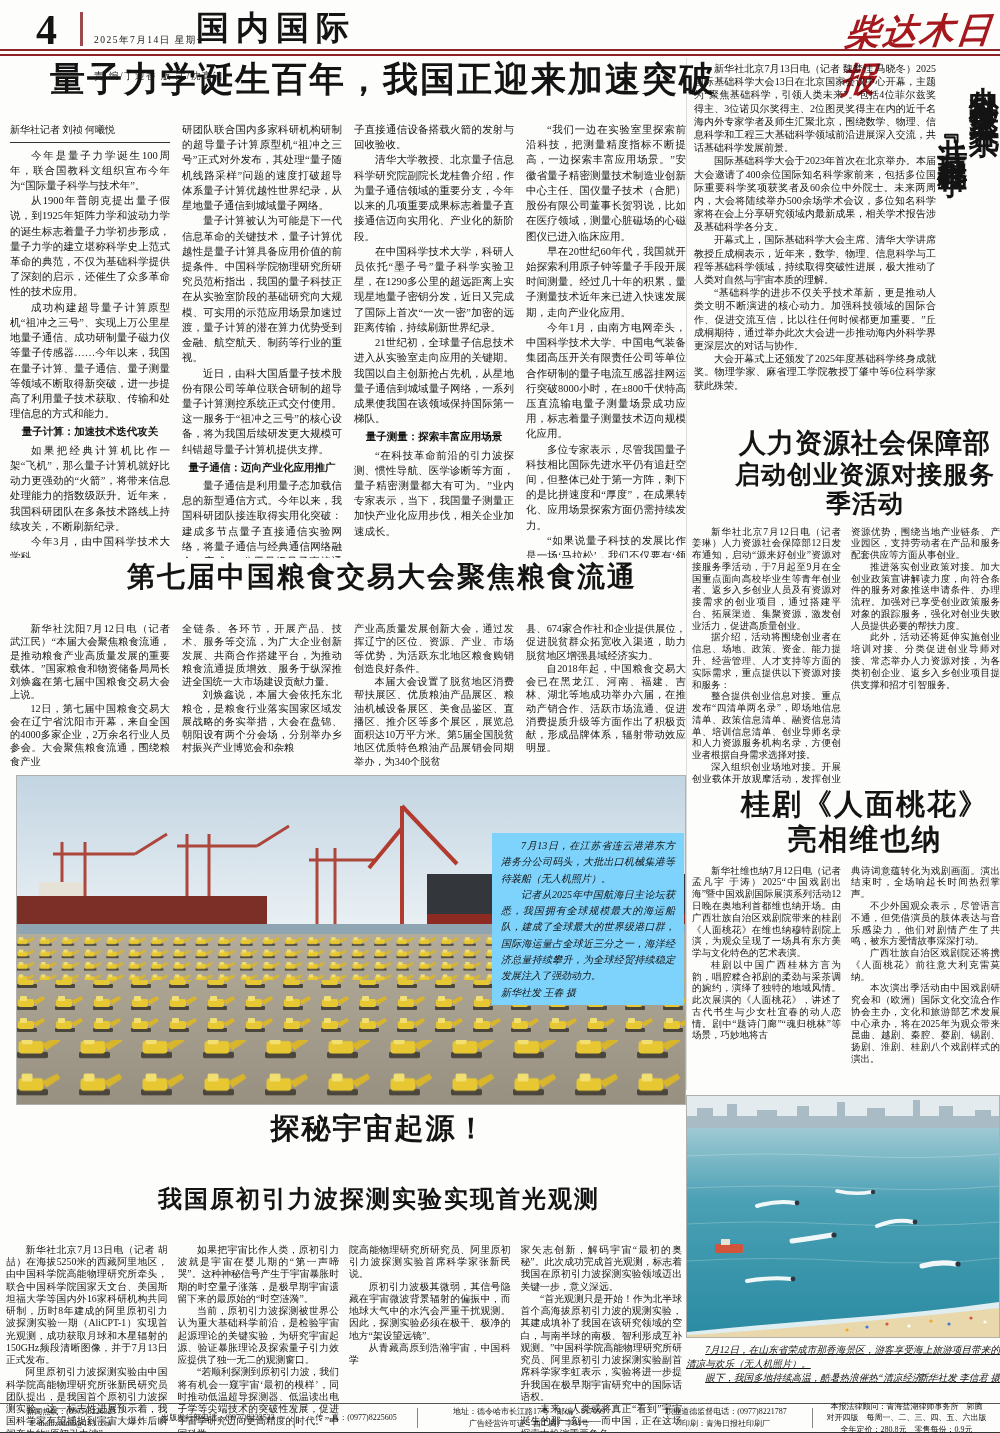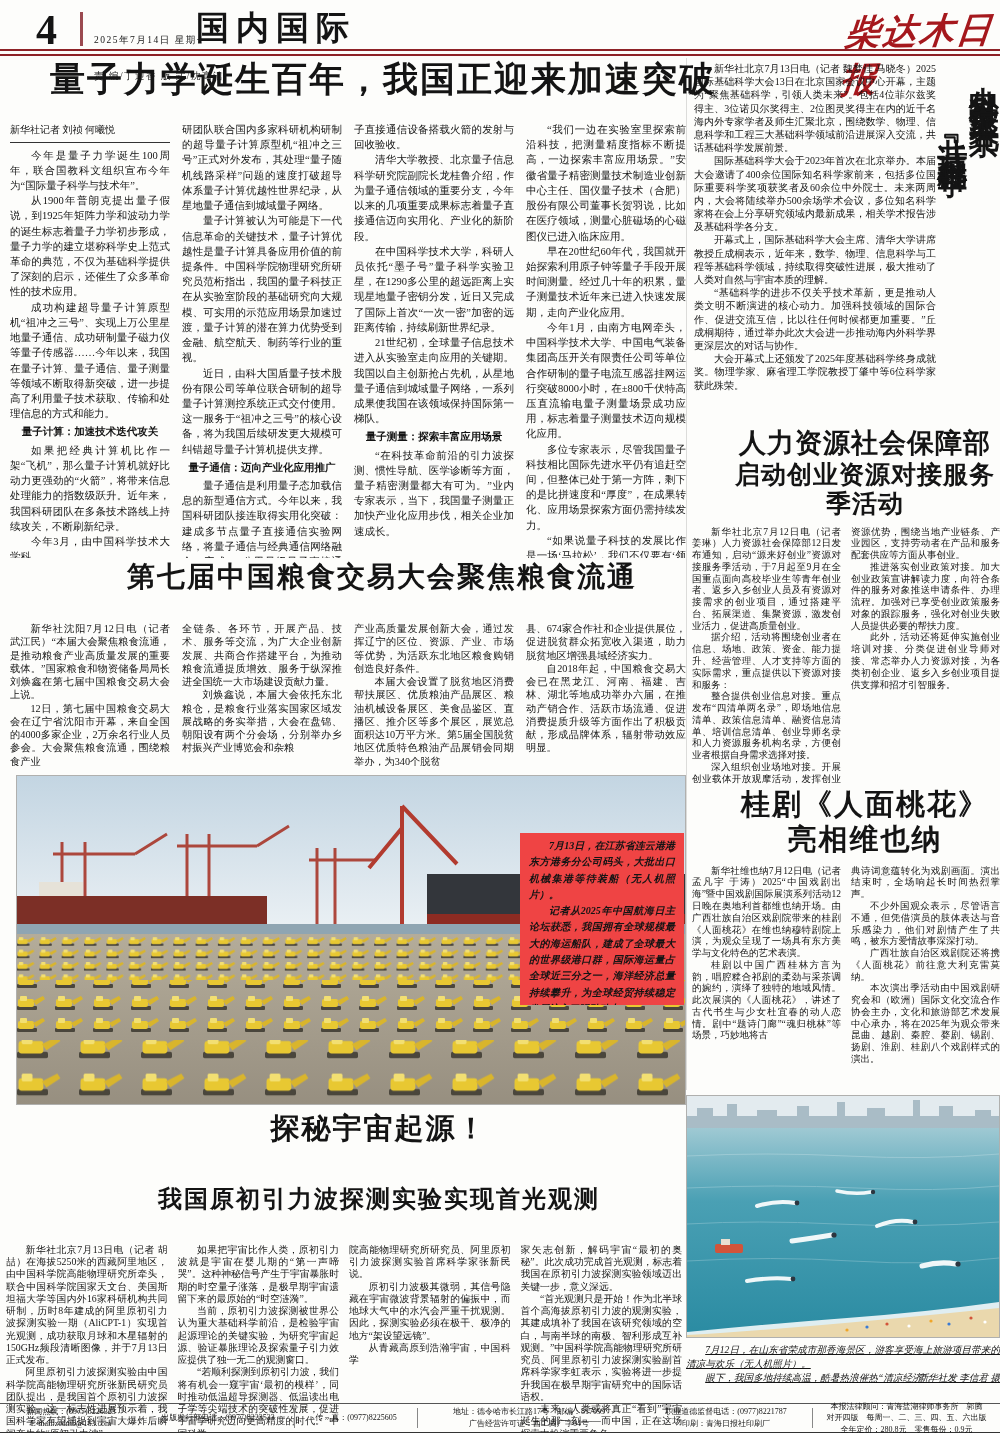--- a/index.html
+++ b/index.html
@@ -51,23 +51,23 @@
   #gj-hl1{font-size:29px;}
   #gj-hl2{font-size:29px;margin-top:2px;}
   #gj-body{margin-top:9px;height:212px;gap:10px;font-size:9.5px;line-height:1.24;}
 
   
   #grain-hl{left:0;top:561px;width:688px;font-size:28px;}
   #grain-body{left:10px;top:622px;width:676px;height:144px;gap:12px;font-size:10.2px;line-height:1.3;}
 
   
   #port{left:16px;top:775px;width:670px;height:330px;background:#bcc9d4;border:1px solid #b0b0ae;box-sizing:border-box;}
-  #port-cap{position:absolute;right:1px;top:57px;width:164px;height:172px;background:#ef4444;
+  #port-cap{position:absolute;right:1px;top:57px;width:192px;height:172px;background:#7dd3fc;
             padding:5px 9px;box-sizing:border-box;font-size:10px;line-height:1.63;font-style:italic;
-            text-align:justify;overflow:hidden;font-weight:bold;}
+            text-align:justify;overflow:hidden;}
 
   
   #grav-hl1{left:0;top:1112px;width:682px;font-size:29px;}
   #grav-hl2{left:0;top:1186px;width:682px;font-size:24px;}
   #grav-body{left:6px;top:1244px;width:676px;height:206px;gap:10px;font-size:9.8px;line-height:1.25;}
 
   
   #beach{left:686px;top:1095px;width:314px;height:243px;border:1px solid #b0b0ae;box-sizing:border-box;overflow:hidden;}
   #beach-cap{left:686px;top:1343px;width:314px;font-size:9.6px;line-height:1.46;font-style:italic;text-align:justify;text-decoration:underline;}
 

